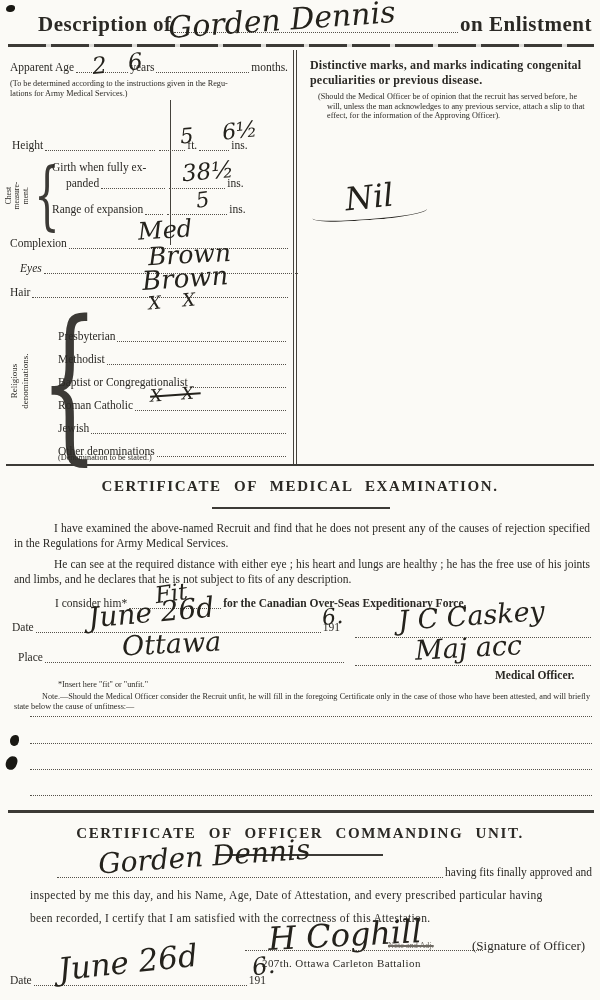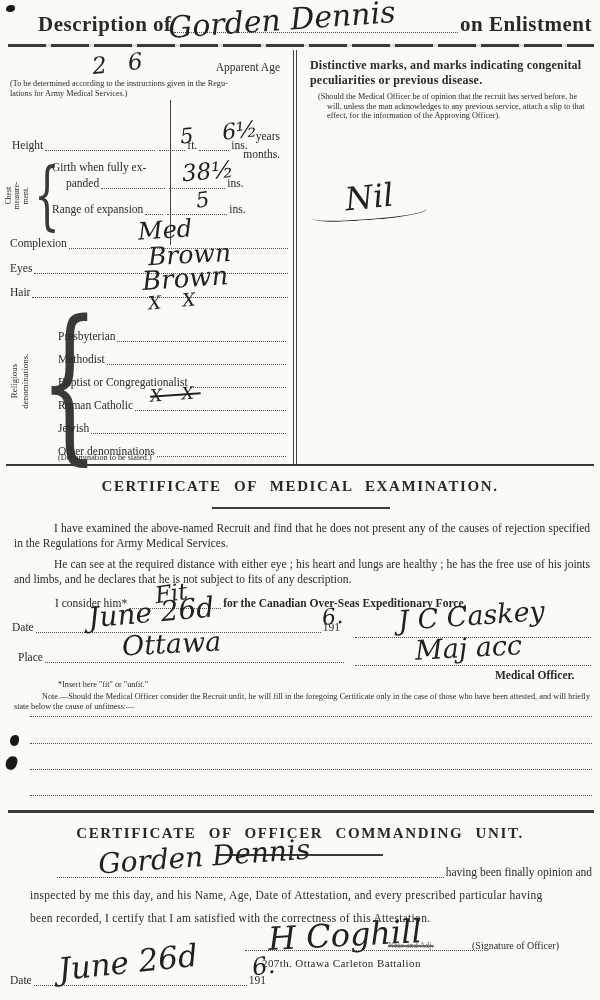--- a/index.html
+++ b/index.html
@@ -48,21 +48,21 @@
   <div class="abs row" style="left:38px;top:12px;width:554px;">
     <span class="hdr lbl">Description of</span>
     <span class="dots" style="margin-bottom:4px;"></span>
     <span class="hdr lbl">on Enlistment</span>
   </div>
   <div class="abs hw" style="left:168px;top:2px;font-size:30px;transform:rotate(-4deg);">Gorden Dennis</div>
   <div class="abs dashrule" style="left:8px;top:44px;width:586px;"></div>
 
   <div class="abs vdouble" style="left:293px;top:50px;height:415px;"></div>
 
-  <div class="abs row" style="left:2px;top:60px;width:278px;flex-direction:column;">
+  <div class="abs row" style="left:10px;top:60px;width:278px;">
     <span class="t lbl">Apparent Age</span>
     <span class="dots" style="flex:0 0 52px;"></span>
     <span class="t lbl">years</span>
     <span class="dots"></span>
     <span class="t lbl">months.</span>
   </div>
   <div class="abs hw" style="left:92px;top:50px;font-size:23px;letter-spacing:7px;transform:rotate(-6deg);">2 6</div>
   <div class="abs small" style="left:10px;top:79px;width:276px;white-space:pre-line;">(To be determined according to the instructions given in the Regu-
 lations for Army Medical Services.)</div>
 
@@ -100,21 +100,21 @@
     <span class="t lbl">ins.</span>
   </div>
   <div class="abs hw" style="left:196px;top:188px;font-size:21px;transform:rotate(-8deg);">5</div>
 
   <div class="abs row" style="left:10px;top:236px;width:280px;">
     <span class="t lbl">Complexion</span>
     <span class="dots"></span>
   </div>
   <div class="abs hw" style="left:138px;top:216px;font-size:24px;transform:rotate(-4deg);">Med</div>
 
-  <div class="abs row" style="left:10px;top:261px;width:280px;">
+  <div class="abs row" style="left:20px;top:261px;width:280px;font-style:italic;">
     <span class="t lbl">Eyes</span>
     <span class="dots"></span>
   </div>
   <div class="abs hw" style="left:148px;top:240px;font-size:25px;transform:rotate(-3deg);">Brown</div>
 
   <div class="abs row" style="left:10px;top:285px;width:280px;">
     <span class="t lbl">Hair</span>
     <span class="dots"></span>
   </div>
   <div class="abs hw" style="left:142px;top:263px;font-size:26px;transform:rotate(-4deg);">Brown</div>
@@ -200,30 +200,30 @@
   <div class="abs dotline" style="left:30px;top:795px;width:562px;"></div>
   <div class="abs blob" style="left:10px;top:735px;width:9px;height:11px;"></div>
   <div class="abs blob" style="left:6px;top:756px;width:11px;height:14px;transform:rotate(15deg);"></div>
 
   <div class="abs hrule" style="left:8px;top:810px;width:586px;height:2.6px;"></div>
   <div class="abs title" style="left:0;top:825px;width:600px;">CERTIFICATE OF OFFICER COMMANDING UNIT.</div>
   <div class="abs hrule" style="left:218px;top:854px;width:165px;height:2px;"></div>
 
   <div class="abs row" style="left:55px;top:865px;width:537px;">
     <span class="dots"></span>
-    <span class="t lbl">having been finally opinion and</span>
+    <span class="t lbl">having fits finally approved and</span>
   </div>
   <div class="abs hw" style="left:98px;top:840px;font-size:28px;transform:rotate(-4deg);">Gorden Dennis</div>
   <div class="abs t" style="left:30px;top:888px;width:562px;letter-spacing:.3px;">inspected by me this day, and his Name, Age, Date of Attestation, and every prescribed particular having</div>
   <div class="abs t" style="left:30px;top:911px;width:562px;letter-spacing:.3px;">been recorded, I certify that I am satisfied with the correctness of this Attestation.</div>
 
   <div class="abs hw" style="left:268px;top:916px;font-size:32px;transform:rotate(-3deg);">H Coghill</div>
   <div class="abs dotline" style="left:245px;top:950px;width:238px;"></div>
   <div class="abs small struck" style="left:388px;top:941px;color:#6e6a62;">Note and Adj.</div>
-  <div class="abs t" style="left:472px;top:938px;font-size:10px;">(Signature of Officer)</div>
+  <div class="abs t" style="left:472px;top:938px;font-size:13px;">(Signature of Officer)</div>
   <div class="abs t" style="left:262px;top:956px;font-size:11px;letter-spacing:.4px;font-family:Liberation Serif, serif;">207th. Ottawa Carleton Battalion</div>
 
   <div class="abs row" style="left:10px;top:973px;width:256px;">
     <span class="t lbl">Date</span>
     <span class="dots"></span>
     <span class="t lbl">191</span>
   </div>
   <div class="abs hw" style="left:58px;top:944px;font-size:31px;transform:rotate(-6deg);">June 26d</div>
   <div class="abs hw" style="left:252px;top:952px;font-size:24px;transform:rotate(-8deg);">6.</div>
 

